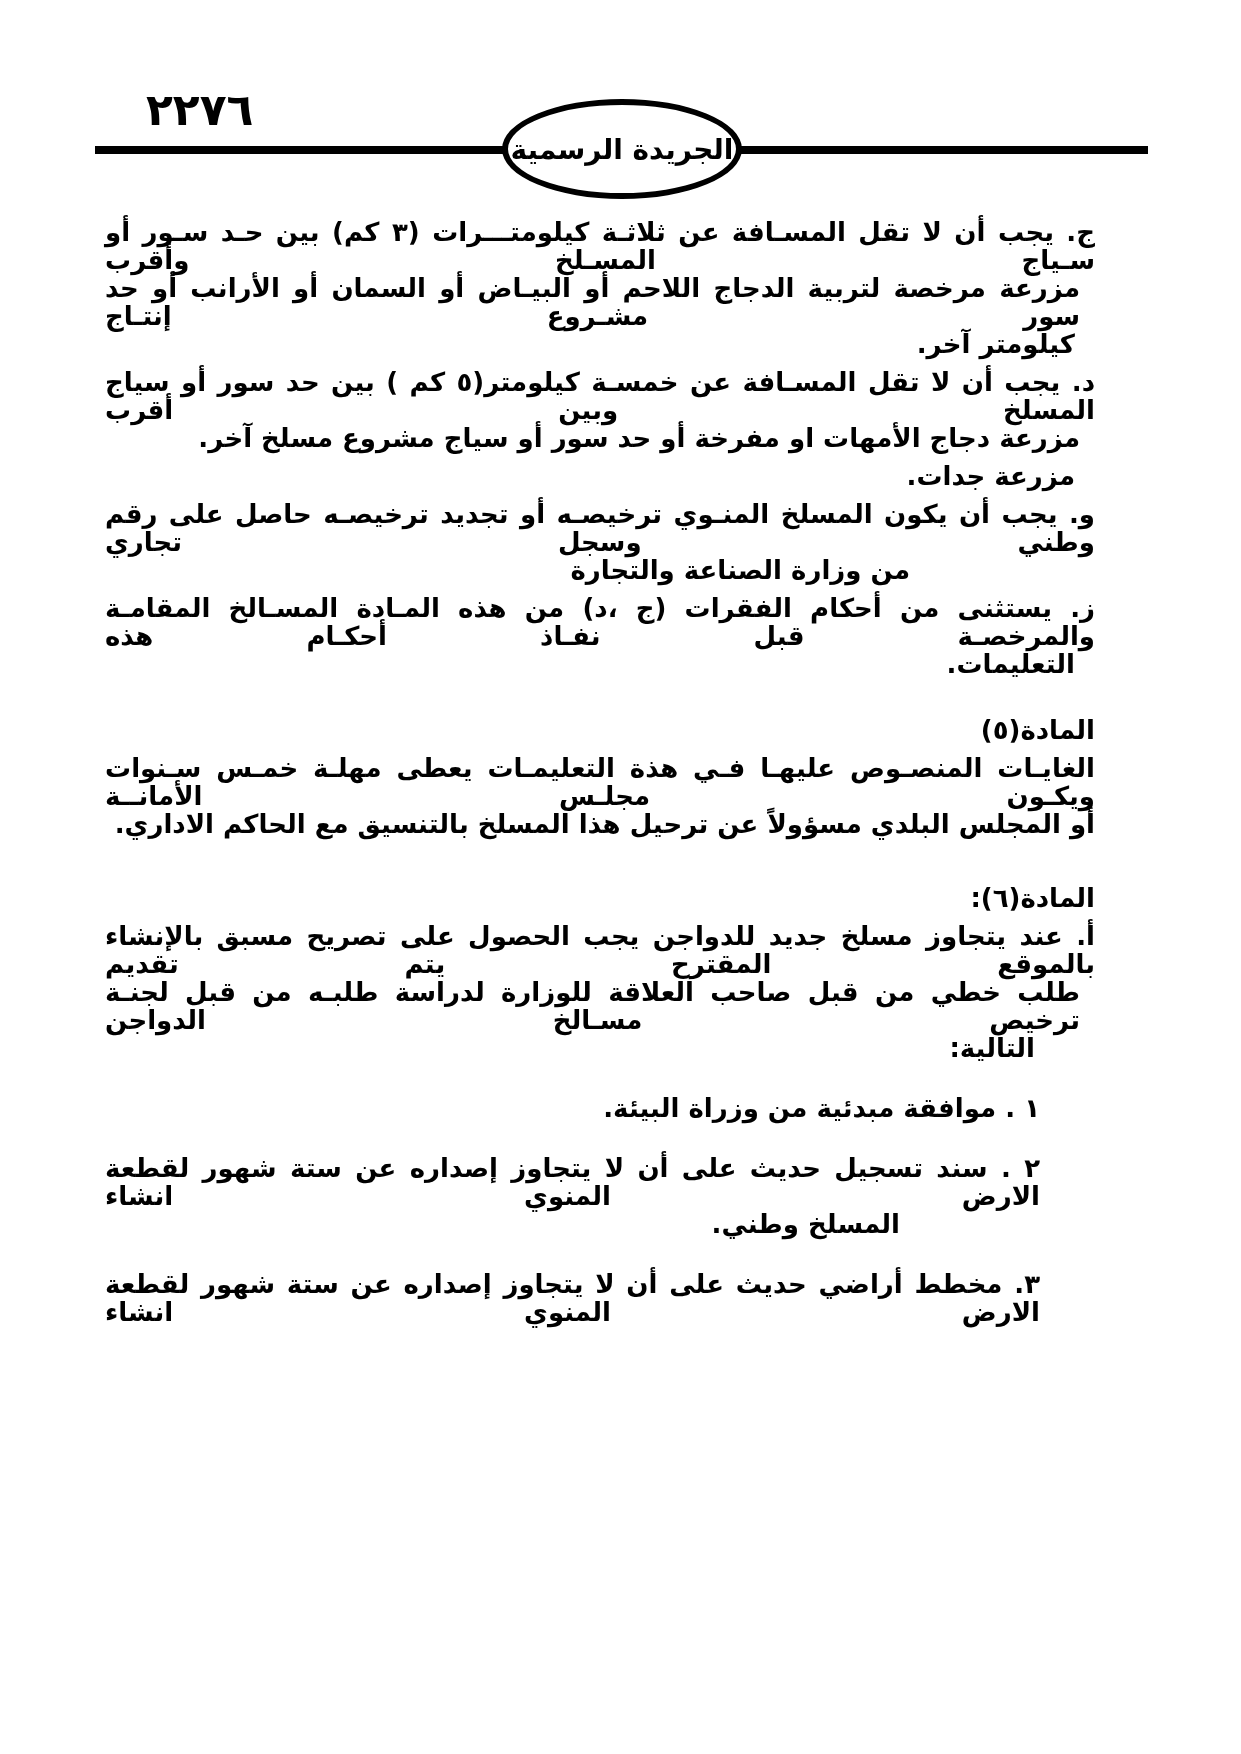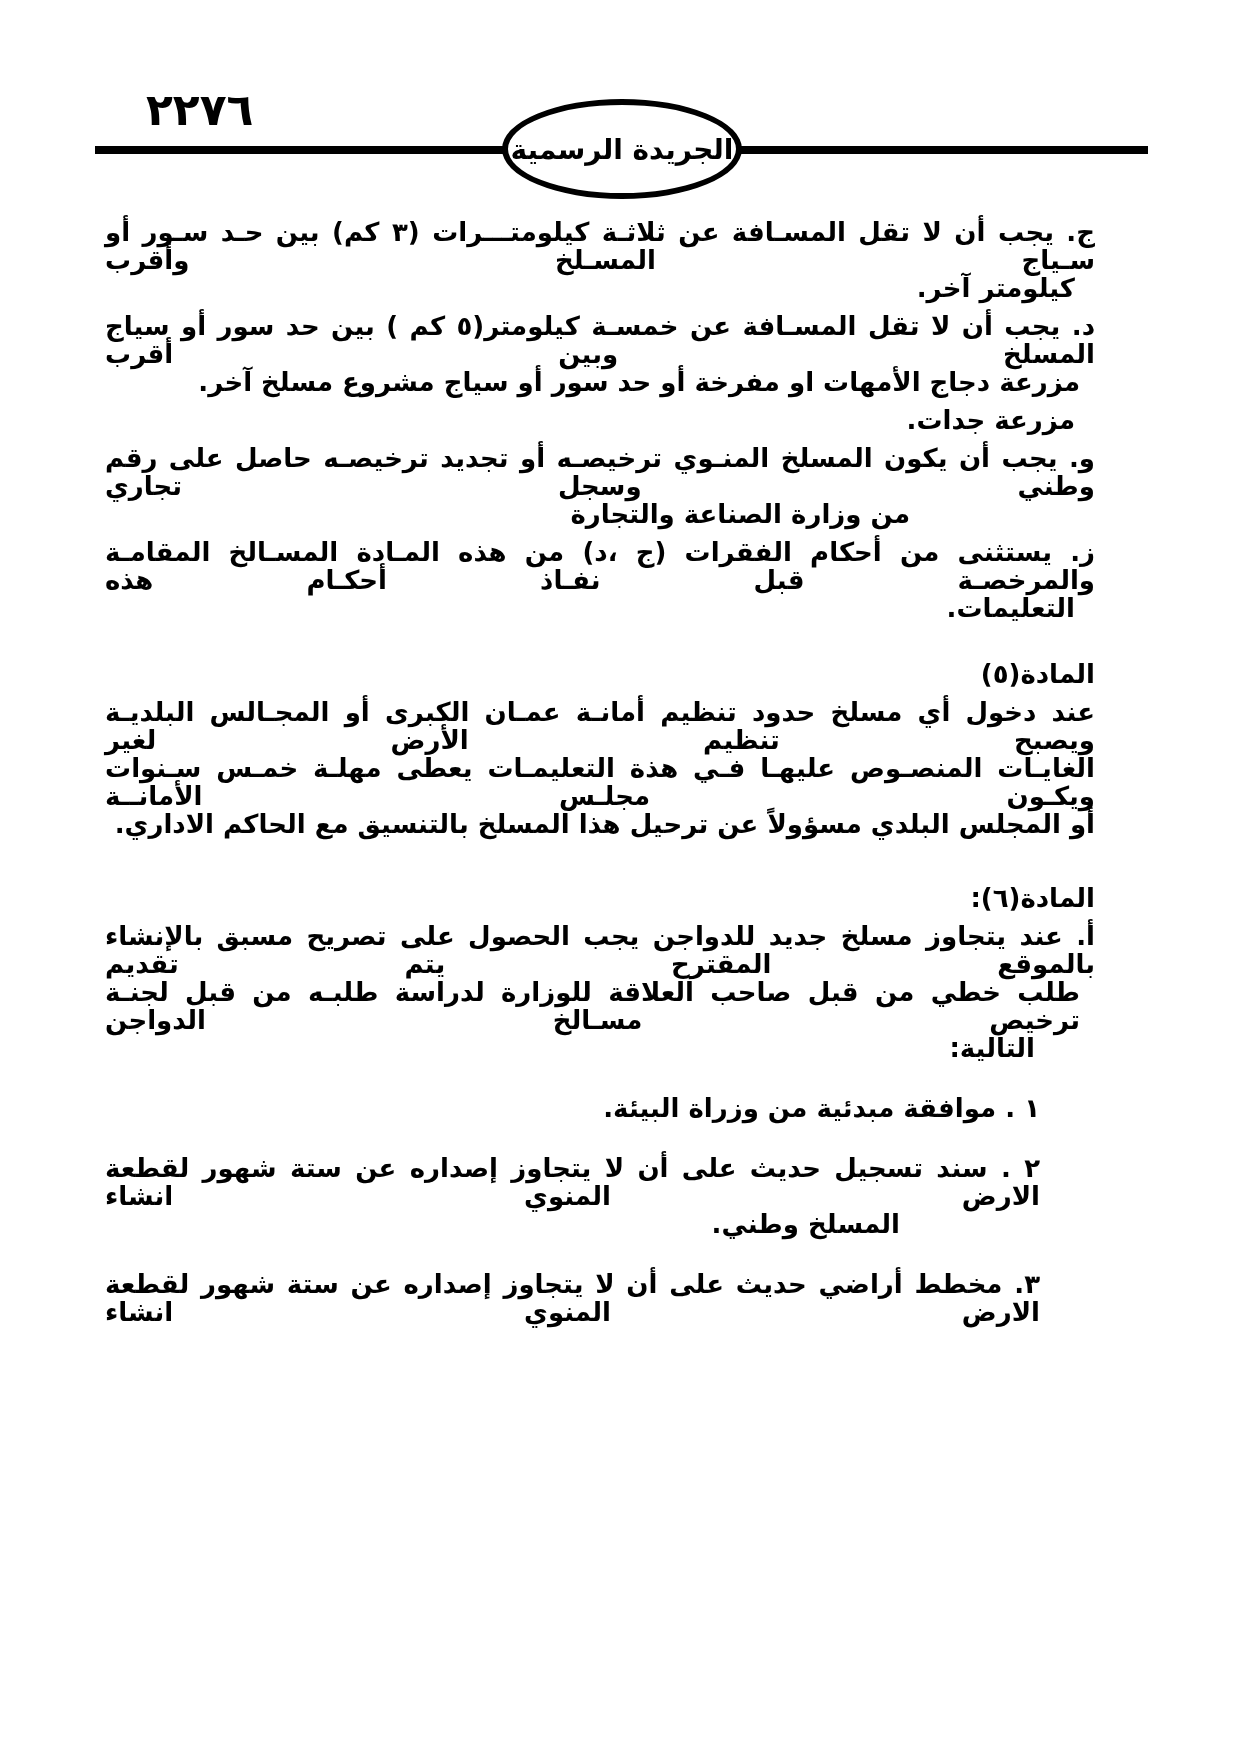--- a/index.html
+++ b/index.html
@@ -84,35 +84,35 @@
 
   <div class="pagenum">٢٢٧٦</div>
   <div class="rule"></div>
   <div class="oval">
     <span>الجريدة الرسمية</span>
   </div>
 
   <main class="content" dir="rtl">
 
     <div class="ln j">ج. يجب أن لا تقل المسـافة عن ثلاثـة كيلومتـــرات (٣ كم) بين حـد سـور أو سـياج المسـلخ وأقرب</div>
+    <div class="ln j i15">مزرعة مرخصة لتربية الدجاج اللاحم أو البيـاض أو السمان أو الأرانب أو حد سور مشـروع إنتـاج</div>
     <div class="ln i20">كيلومتر آخر.</div>
 
     <div class="ln j">د. يجب أن لا تقل المسـافة عن خمسـة كيلومتر(٥ كم ) بين حد سور أو سياج المسلخ وبين أقرب</div>
     <div class="ln i15">مزرعة دجاج الأمهات او مفرخة أو حد سور أو سياج مشروع مسلخ آخر.</div>
 
     <div class="ln i20">مزرعة جدات.</div>
 
     <div class="ln j">و. يجب أن يكون المسلخ المنـوي ترخيصـه أو تجديد ترخيصـه حاصل على رقم وطني وسجل تجاري</div>
     <div class="ln i185">من وزارة الصناعة والتجارة</div>
 
     <div class="ln j">ز. يستثنى من أحكام الفقرات (ج ،د) من هذه المـادة المسـالخ المقامـة والمرخصـة قبل نفـاذ أحكـام هذه</div>
     <div class="ln i20">التعليمات.</div>
 
     <div class="ln mt28">المادة(٥)</div>
-    <div class="ln j">عند دخول أي مسلخ حدود تنظيم أمانـة عمـان الكبرى أو المجـالس البلديـة ويصبح تنظيم الأرض لغير</div>
     <div class="ln j">الغايـات المنصـوص عليهـا فـي هذة التعليمـات يعطى مهلـة خمـس سـنوات ويكـون مجلـس الأمانــة</div>
     <div class="ln">أو المجلس البلدي مسؤولاً عن ترحيل هذا المسلخ بالتنسيق مع الحاكم الاداري.</div>
 
     <div class="ln mt36">المادة(٦):</div>
     <div class="ln j">أ. عند يتجاوز مسلخ جديد للدواجن يجب الحصول على تصريح مسبق بالإنشاء بالموقع المقترح يتم تقديم</div>
     <div class="ln j i15">طلب خطي من قبل صاحب العلاقة للوزارة لدراسة طلبـه من قبل لجنـة ترخيص مسـالخ الدواجن</div>
     <div class="ln i60">التالية:</div>
 
     <div class="ln i55 mt22">١ . موافقة مبدئية من وزراة البيئة.</div>
 

